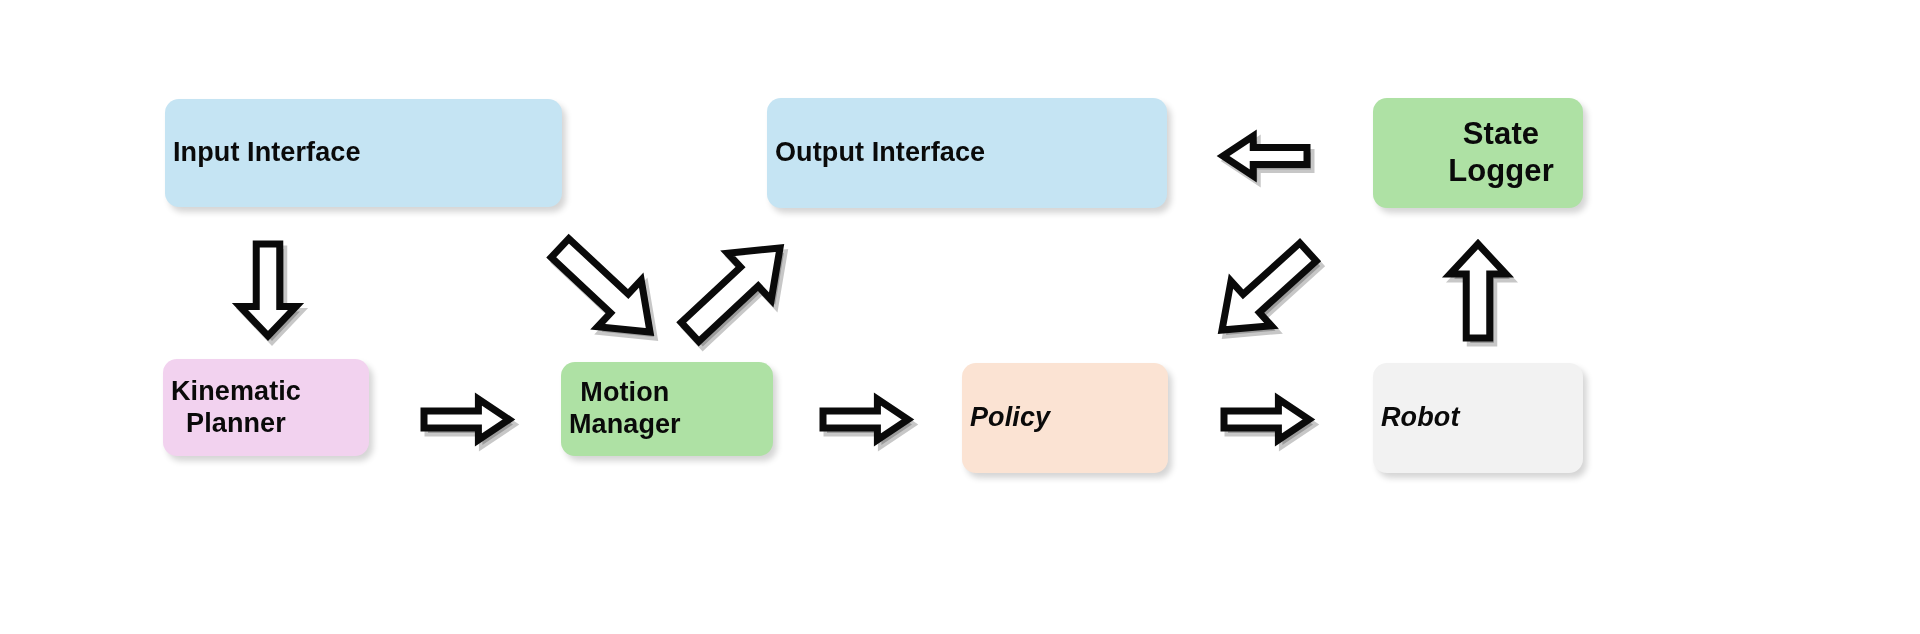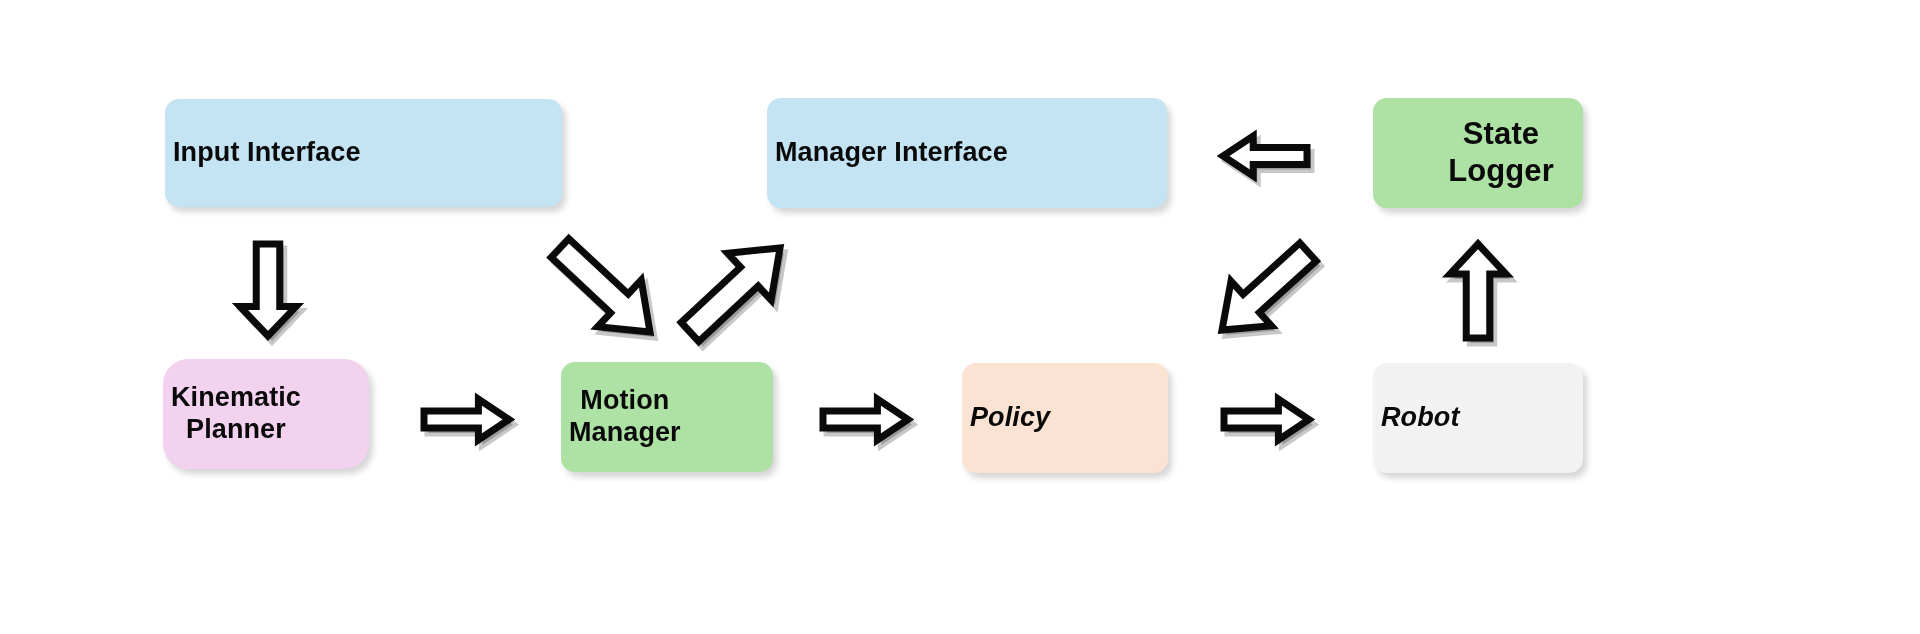--- a/index.html
+++ b/index.html
@@ -53,30 +53,30 @@
 </style>
 </head>
 <body>
 
 <div id="canvas">
   <div id="nodes-layer">
       <div class="node" style="left: 165px; top: 99px; width: 397px; height: 108px; background: rgb(197, 228, 243);">
         <div class="node-label" style="font-size: 27px;">Input Interface</div>
       </div>
       <div class="node" style="left: 767px; top: 98px; width: 400px; height: 110px; background: rgb(197, 228, 243);">
-        <div class="node-label" style="font-size: 27px;">Manager Interface</div>
+        <div class="node-label" style="font-size: 27px;">Output Interface</div>
       </div>
       <div class="node" style="left: 1373px; top: 98px; width: 210px; height: 110px; background: rgb(174, 225, 164);">
         <div class="node-label" style="font-size: 31px; margin-left: 46px;">State Logger</div>
       </div>
-      <div class="node" style="left: 163px; top: 359px; width: 206px; height: 110px; background: rgb(242, 210, 239); border-radius: 25px;">
+      <div class="node" style="left: 163px; top: 359px; width: 206px; height: 97px; background: rgb(242, 210, 239);">
         <div class="node-label" style="font-size: 27px;">Kinematic
 Planner</div>
       </div>
-      <div class="node" style="left: 561px; top: 362px; width: 212px; height: 110px; background: rgb(174, 225, 164);">
+      <div class="node" style="left: 561px; top: 362px; width: 212px; height: 94px; background: rgb(174, 225, 164);">
         <div class="node-label" style="font-size: 27px;">Motion
 Manager</div>
       </div>
       <div class="node" style="left: 962px; top: 363px; width: 206px; height: 110px; background: rgb(251, 227, 211);">
         <div class="node-label" style="font-size: 27px; font-style: italic;">Policy</div>
       </div>
       <div class="node" style="left: 1373px; top: 363px; width: 210px; height: 110px; background: rgb(242, 242, 242);">
         <div class="node-label" style="font-size: 27px; font-style: italic;">Robot</div>
       </div>
     </div>

